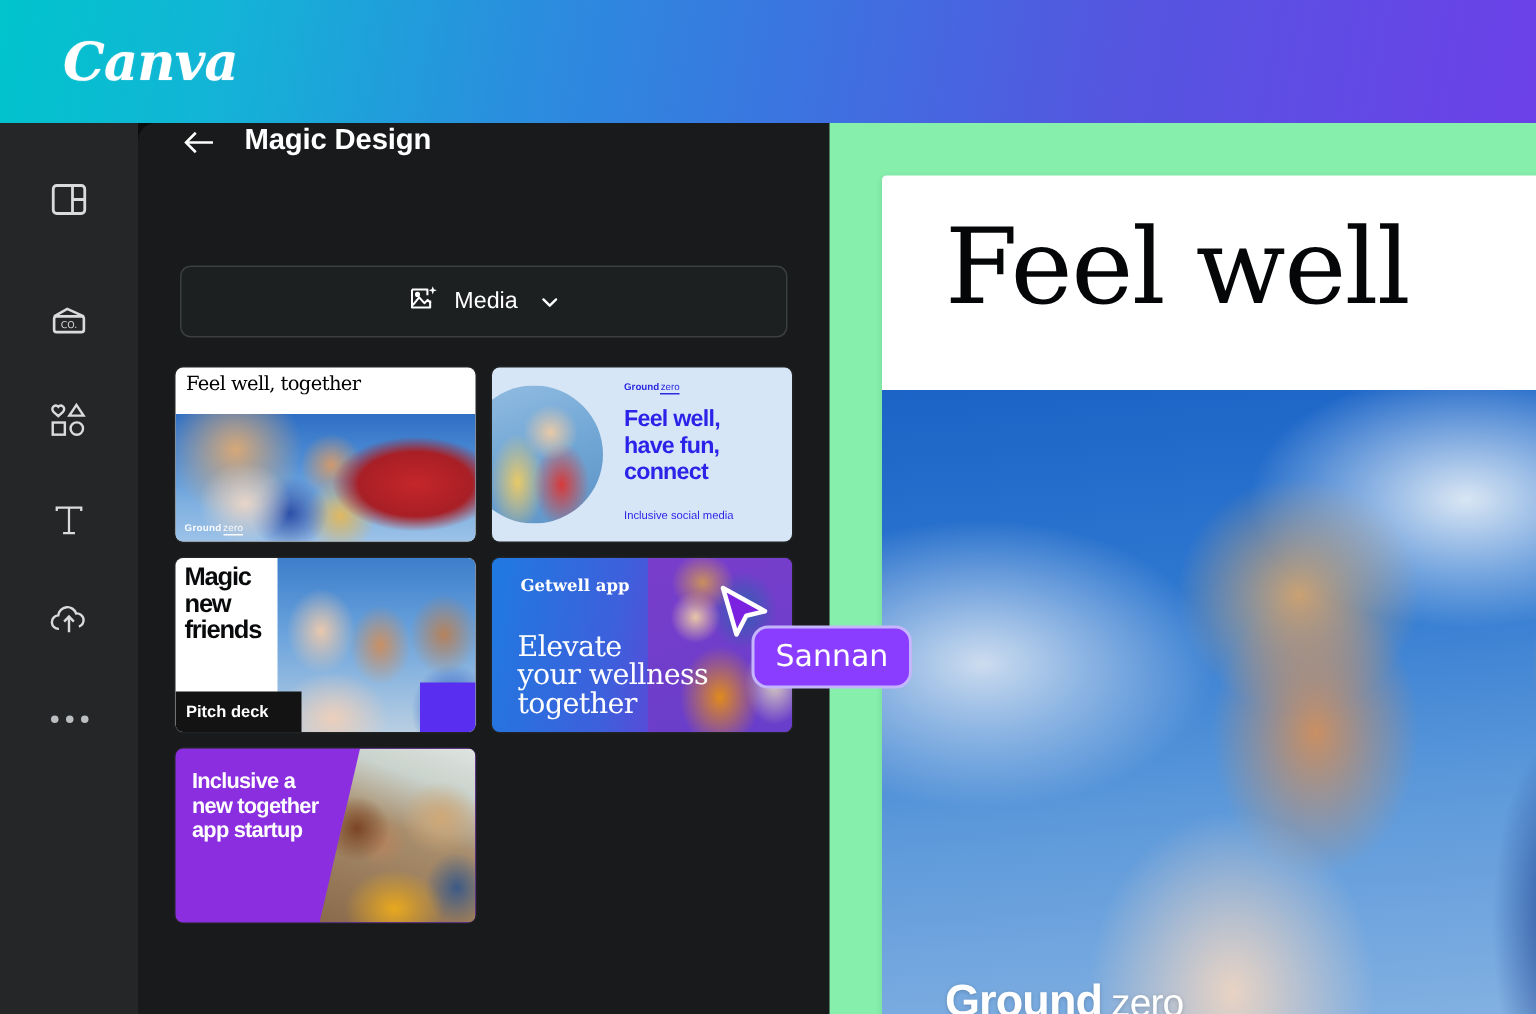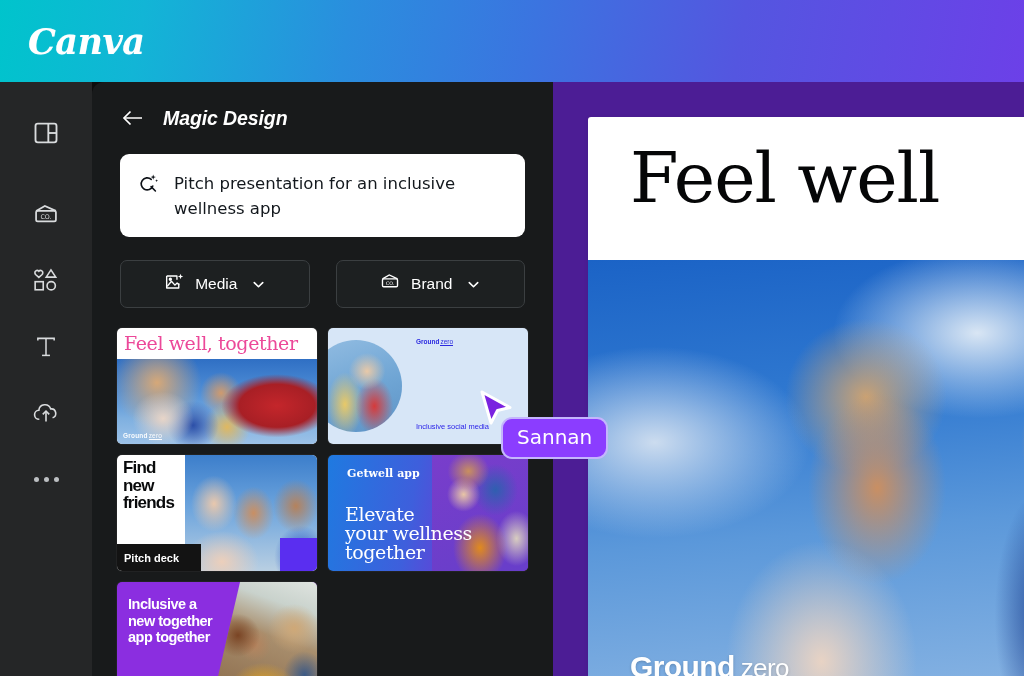--- a/index.html
+++ b/index.html
@@ -11,21 +11,21 @@
   }
   #app { position: relative; width: 1024px; height: 676px; overflow: hidden; }
 
   
   .topbar {
     position: absolute; left: 0; top: 0; width: 1024px; height: 82px;
     background: linear-gradient(100deg, #00c4cc 0%, #12b5d6 14%, #2a8ede 34%, #3b74e0 52%, #5456e0 72%, #6c40e8 100%);
     display: flex; align-items: center;
   }
   .canva-logo {
-    margin-left: 28px;
+    margin-left: 42px;
     color: #ffffff;
     font-family: "DejaVu Serif", serif;
     font-style: italic;
     font-weight: 700;
     font-size: 35px;
     letter-spacing: -0.5px;
     text-shadow: 0 0 1px rgba(255,255,255,.4);
   }
 
   
@@ -47,22 +47,22 @@
   .dots i { width: 5px; height: 5px; border-radius: 50%; background: #bcbfc2; display: block; }
 
   
   .panel {
     position: absolute; left: 92px; top: 82px; width: 461px; height: 594px;
     background: #181a1b;
     border-top-left-radius: 12px;
     overflow: hidden;
   }
   .panel-head {
-    display: flex; align-items: center;
-    height: 72px; padding-left: 28px; font-style: italic;
+    display: flex; align-items: flex-start;
+    height: 72px; padding-left: 28px;
   }
   .back-arrow {
     width: 26px; height: 26px; color: #fff; cursor: pointer;
     display: flex; align-items: center; justify-content: center;
     margin-right: 17px;
   }
   .panel-title {
     color: #ffffff; font-size: 19.5px; font-weight: 700; letter-spacing: -0.1px;
   }
 
@@ -113,21 +113,21 @@
     background: #fff;
     cursor: pointer;
     box-shadow: 0 0 0 1px rgba(255,255,255,.04);
   }
 
   
   .t1 { background: #fff; }
   .t1 .t1-title {
     position: absolute; left: 7px; top: 4px; right: 4px;
     font-family: "DejaVu Serif", serif;
-    font-size: 19px; color: #ec4899; letter-spacing: -0.4px;
+    font-size: 13px; color: #000000; letter-spacing: -0.4px;
     white-space: nowrap;
   }
   .t1 .t1-photo {
     position: absolute; left: 0; right: 0; top: 31px; bottom: 0;
     background:
       radial-gradient(ellipse 45% 60% at 80% 55%, #c4262b 0%, #a81f25 42%, rgba(168,31,37,0) 62%),
       radial-gradient(ellipse 22% 45% at 23% 70%, #e8d5c8 0%, rgba(232,213,200,0) 70%),
       radial-gradient(circle at 20% 28%, #d6a878 0%, rgba(214,168,120,0) 26%),
       radial-gradient(ellipse 18% 40% at 38% 78%, #2c4fa8 0%, rgba(44,79,168,0) 72%),
       radial-gradient(ellipse 16% 38% at 55% 80%, #e0b860 0%, rgba(224,184,96,0) 74%),
@@ -263,21 +263,21 @@
   .t6 .t6-title {
     position: absolute; left: 11px; top: 14px;
     color: #fff; font-size: 14.5px; font-weight: 700;
     line-height: 16.5px; letter-spacing: -0.5px;
     z-index: 2;
   }
 
   
   .canvas-area {
     position: absolute; left: 553px; top: 82px; right: 0; bottom: 0;
-    background: #4c1d95;
+    background: #86efac;
     text-decoration: underline;
   }
   .doc {
     position: absolute; left: 35px; top: 35px; right: -120px; bottom: -40px;
     background: #ffffff;
     border-radius: 3px;
     box-shadow: 0 1px 4px rgba(20,30,50,.12);
     overflow: hidden;
   }
   .doc-title {
@@ -402,91 +402,70 @@
     <div class="panel-head">
       <div class="back-arrow">
         <svg width="24" height="20" viewBox="0 0 24 20" fill="none" stroke="currentColor" stroke-width="1.7">
           <line x1="21" y1="10" x2="3" y2="10"></line>
           <path d="M9.5 3.5 L3 10 L9.5 16.5"></path>
         </svg>
       </div>
       <div class="panel-title">Magic Design</div>
     </div>
 
-    <div class="search-wrap">
-      <span class="search-icon">
-        <svg width="24" height="24" viewBox="0 0 24 24" fill="none" stroke="currentColor" stroke-width="1.6" stroke-linecap="round">
-          <path d="M15.2 7.4a6 6 0 1 0 1.6 6.6"></path>
-          <line x1="15.1" y1="14.6" x2="19.4" y2="19"></line>
-          <path d="M17.2 2.4 L17.9 4.4 L19.9 5.1 L17.9 5.8 L17.2 7.8 L16.5 5.8 L14.5 5.1 L16.5 4.4 Z" fill="currentColor" stroke="none"></path>
-          <path d="M20.6 7.2 L21 8.3 L22.1 8.7 L21 9.1 L20.6 10.2 L20.2 9.1 L19.1 8.7 L20.2 8.3 Z" fill="currentColor" stroke="none"></path>
-        </svg>
-      </span>
-      <div class="search-text">Pitch presentation for an inclusive wellness app</div>
-    </div>
 
     <div class="filters">
 
       <div class="filter-btn">
         <span>
           <svg width="22" height="22" viewBox="0 0 24 24" fill="none" stroke="currentColor" stroke-width="1.5" stroke-linejoin="round">
             <path d="M4 5.4h11.2v4.2M4 5.4v13.2h13.2v-5.2"></path>
             <path d="M4.6 16.8 L9.2 11.2 L13 15.4 L15.4 13 L17.6 15.4"></path>
             <circle cx="8" cy="9" r="1.1" fill="currentColor"></circle>
             <path d="M19.1 3 L19.9 5.2 L22.1 6 L19.9 6.8 L19.1 9 L18.3 6.8 L16.1 6 L18.3 5.2 Z" fill="currentColor" stroke="none"></path>
           </svg>
         </span>
         <span>Media</span>
         <span class="chev">
           <svg width="15" height="15" viewBox="0 0 16 16" fill="none" stroke="currentColor" stroke-width="1.7" stroke-linecap="round" stroke-linejoin="round">
             <path d="M3.5 6 L8 10.4 L12.5 6"></path>
           </svg>
         </span>
       </div>
 
-      <div class="filter-btn">
-        <span>
-          <svg width="22" height="22" viewBox="0 0 24 24" fill="none" stroke="currentColor" stroke-width="1.5">
-            <path d="M3.8 8.6 L11.2 4.3 L20.2 8.6"></path>
-            <rect x="3.8" y="8.6" width="16.4" height="8.6" rx="1.3"></rect>
-            <text x="12" y="15" font-size="5.2" fill="currentColor" stroke="none" text-anchor="middle" font-family="DejaVu Sans">CO.</text>
-          </svg>
-        </span>
-        <span>Brand</span>
-        <span class="chev">
-          <svg width="15" height="15" viewBox="0 0 16 16" fill="none" stroke="currentColor" stroke-width="1.7" stroke-linecap="round" stroke-linejoin="round">
-            <path d="M3.5 6 L8 10.4 L12.5 6"></path>
-          </svg>
-        </span>
-      </div>
 
     </div>
 
     <div class="grid">
 
       <div class="thumb t1">
         <div class="t1-title">Feel well, together</div>
         <div class="t1-photo"></div>
         <div class="t1-logo">
           <span>Ground</span><span class="z">zero</span>
         </div>
       </div>
 
       <div class="thumb t2">
         <div class="blob"></div>
         <div class="t2-logo">
           <span>Ground</span><span class="z">zero</span>
         </div>
+        <div class="t2-head">
+          <div>Feel well,</div>
+          <div>have fun,</div>
+          <div>connect</div>
+        </div>
         <div class="t2-sub">Inclusive social media</div>
       </div>
 
       <div class="thumb t3">
         <div class="t3-photo"></div>
         <div class="t3-title">
-          <div>Find</div>
+          <div>Magic</div>
           <div>new</div>
           <div>friends</div>
         </div>
         <div class="t3-sq"></div>
         <div class="t3-tag">Pitch deck</div>
       </div>
 
 
       <div class="thumb t5">
         <div class="t5-photo"></div>
@@ -496,21 +475,21 @@
           <div>your wellness</div>
           <div>together</div>
         </div>
       </div>
 
       <div class="thumb t6">
         <div class="t6-photo"></div>
         <div class="t6-title">
           <div>Inclusive a</div>
           <div>new together</div>
-          <div>app together</div>
+          <div>app startup</div>
         </div>
 
       </div>
 
     </div>
   </div>
 
   <div class="canvas-area">
     <div class="doc">
       <div class="doc-title">Feel well</div>

